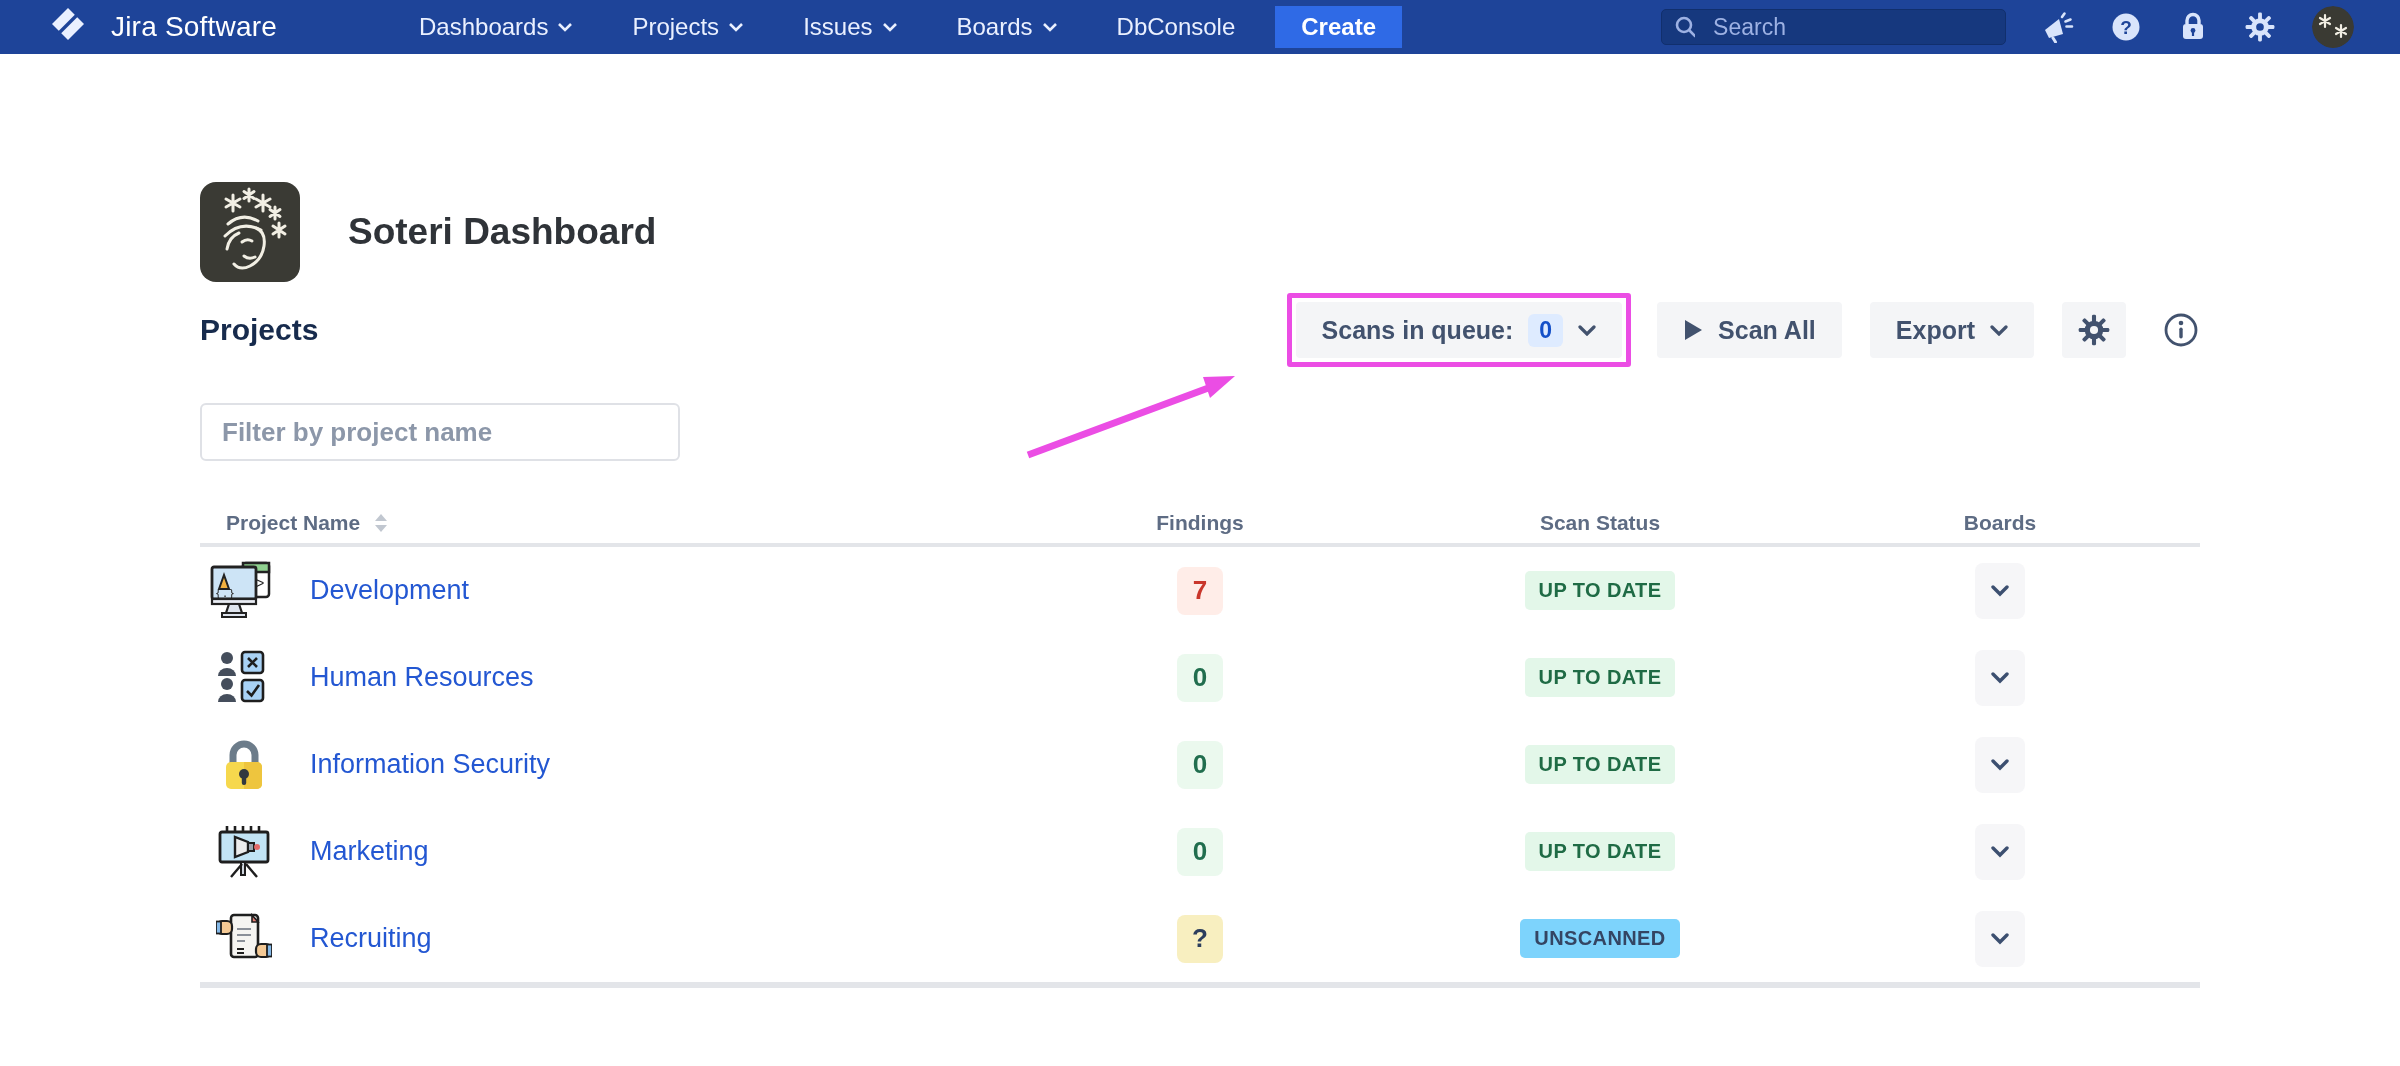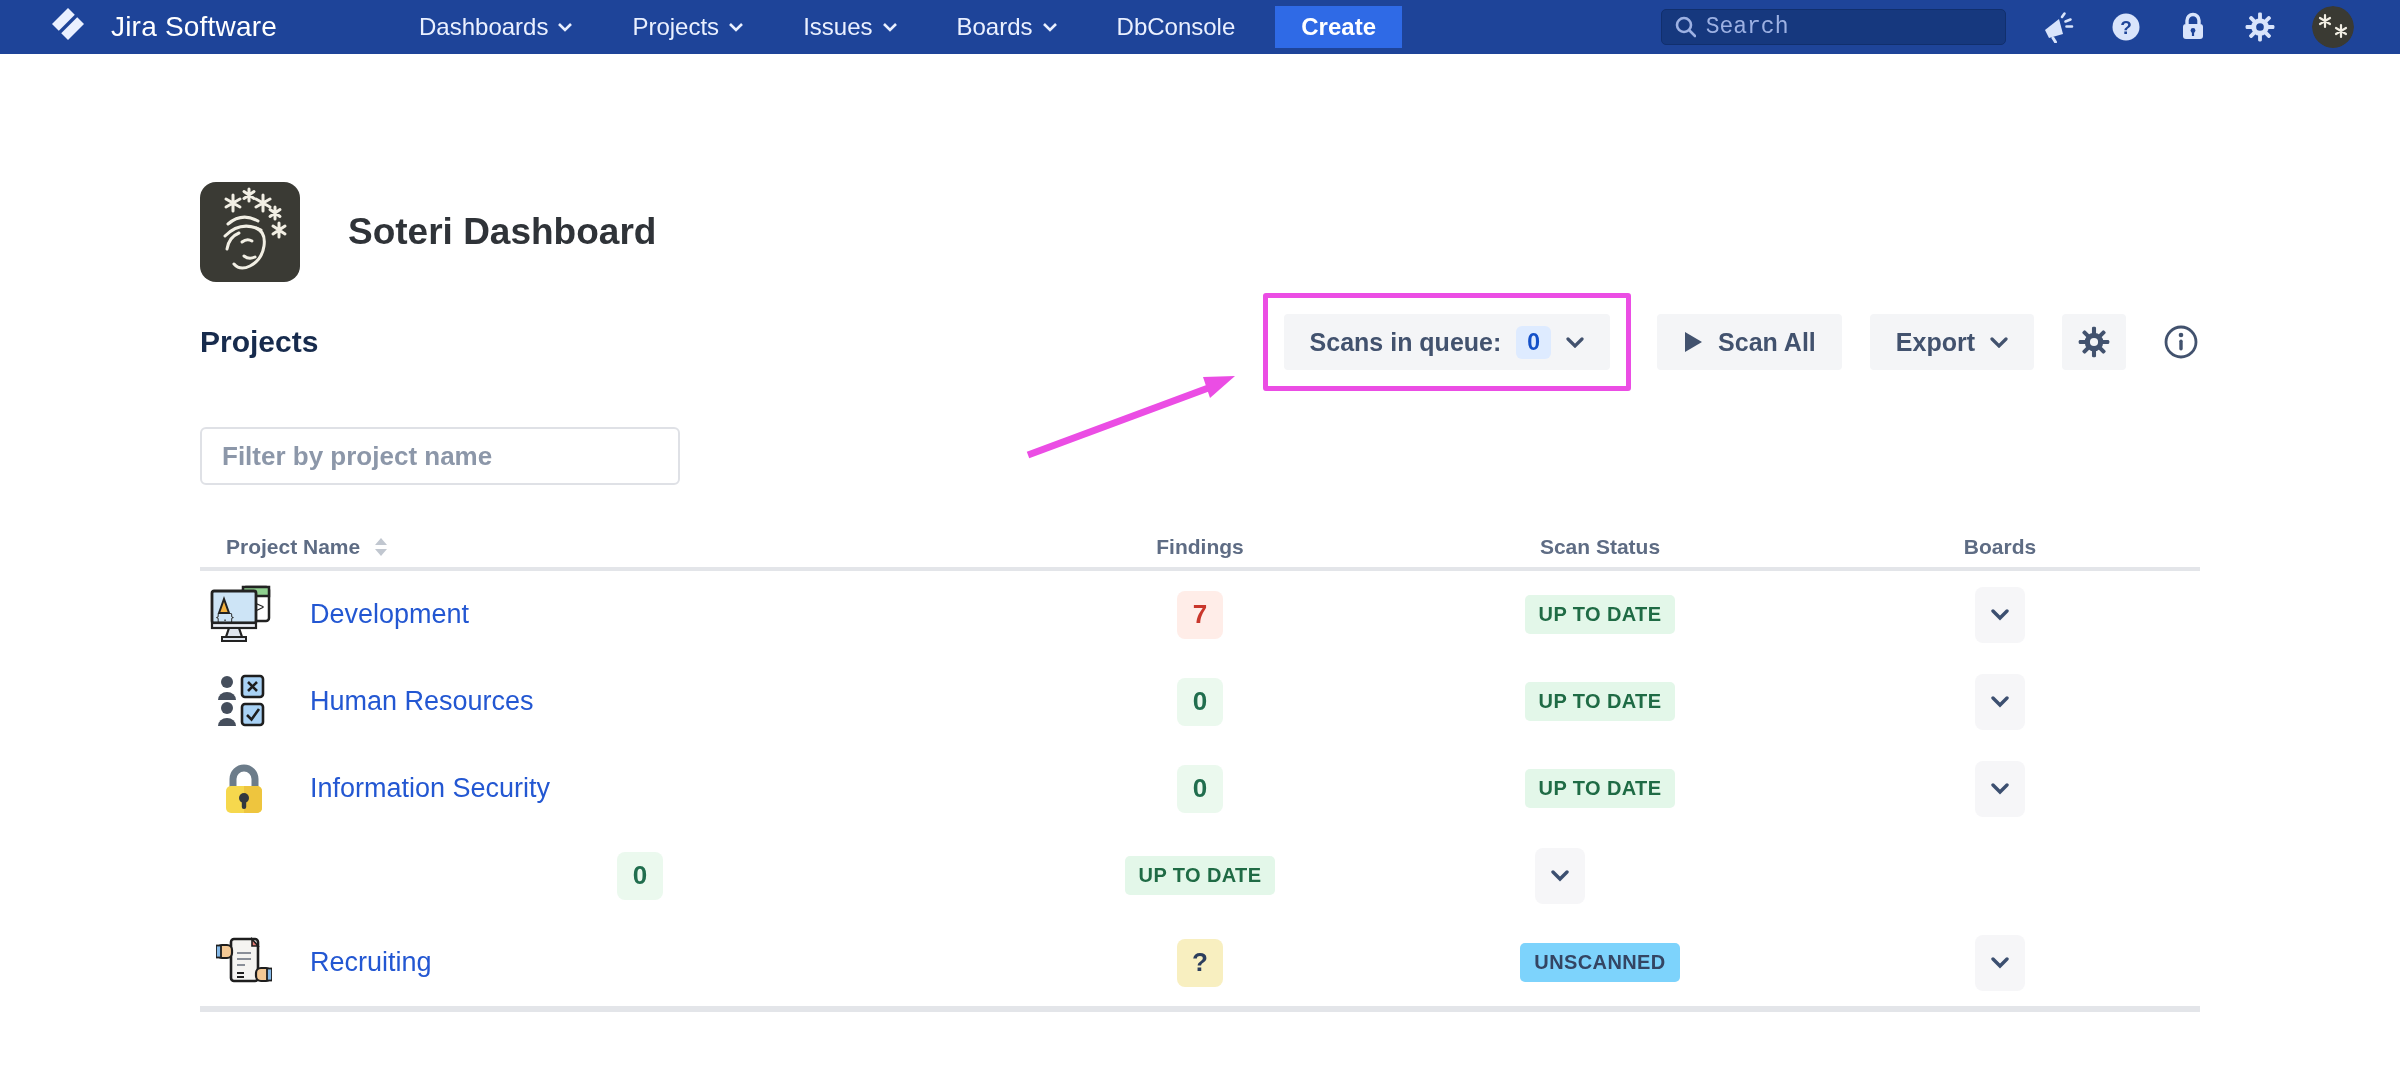--- a/index.html
+++ b/index.html
@@ -6,34 +6,34 @@
   html,body { width:2400px; height:1066px; background:#fff; font-family:"Liberation Sans", sans-serif; overflow:hidden; }
 
   
   .navbar { height:54px; background:#1e4499; display:flex; align-items:center; padding:0 46px 0 50px; }
   .brand { display:flex; align-items:center; gap:25px; color:#fff; font-size:28px; font-weight:500; letter-spacing:.2px; }
   .nav-items { display:flex; align-items:center; margin-left:142px; gap:60px; }
   .nav-item { display:flex; align-items:center; gap:10px; color:#eaf0ff; font-size:24px; cursor:pointer; }
   .create-btn { margin-left:40px; background:#2f6ae6; color:#fff; font-size:24px; font-weight:600; padding:7px 26px; border-radius:0; border:none; cursor:pointer; }
   .nav-right { margin-left:auto; display:flex; align-items:center; gap:36px; }
   .search-box { width:345px; height:36px; background:#16387e; border:1px solid #112f6d; border-radius:5px; display:flex; align-items:center; padding:0 12px; gap:10px; }
-  .search-box input { background:transparent; border:none; outline:none; color:#eab308; font-size:23px; width:100%; font-family:Liberation Mono, monospace; }
+  .search-box input { background:transparent; border:none; outline:none; color:#eab308; font-size:23px; width:100%; font-family:Liberation Sans, sans-serif;margin-left:8px; }
   .search-box input::placeholder { color:#9db1e3; }
   .nav-icon { display:flex; align-items:center; justify-content:center; cursor:pointer; }
   .avatar { width:42px; height:42px; border-radius:50%; overflow:hidden; cursor:pointer; }
 
   
   .content { padding:0 200px; position:relative; }
   .app-header { margin-top:128px; display:flex; align-items:center; gap:20px; }
   .app-logo { width:100px; height:100px; background:#3a3a34; border-radius:16px; display:flex; align-items:center; justify-content:center; }
   .page-title { font-size:37px; font-weight:700; color:#2f3338;margin-left:28px; }
 
   .toolbar-row { margin-top:11px; display:flex; align-items:center; }
   .section-heading { font-size:30px; font-weight:700; color:#172B4D; margin-right:auto; }
-  .queue-highlight { border:5px solid #EB4DE4; border-radius:3px; padding:16px; display:flex; }
+  .queue-highlight { border:5px solid #EB4DE4; border-radius:3px; padding:4px; display:flex; }
   .btn { height:56px; background:#F4F5F7; border:none; border-radius:4px; display:flex; align-items:center; gap:15px; padding:0 26px; font-size:25px; font-weight:700; color:#42526E; cursor:pointer; font-family:"Liberation Sans", sans-serif; }
   .queue-chip { background:#DEEBFF; color:#1450C8; border-radius:6px; padding:3px 11px; font-size:23px; font-weight:700; }
   .toolbar-group { display:flex; align-items:flex-end; gap:28px; margin-left:26px; }
   .icon-btn { width:64px; padding:0; justify-content:center; }
   .info-btn { background:transparent; padding:0 0 0 8px; }
 
   .filter-wrap { margin-top:36px; }
   .filter-input { width:480px; height:58px; border:2px solid #DFE1E6; border-radius:6px; padding:0 20px; font-size:26px; color:#172B4D; outline:none; background:#fff; font-family:"Liberation Sans", sans-serif;font-weight:bold; }
   .filter-input::placeholder { color:#8C97A9; }
 
@@ -346,20 +346,34 @@
         <div class="c-center c-actions">
           <button class="action-btn">
             <svg width="18" height="12">
                 <polyline points="2,2 9,9 16,2" fill="none" stroke="#3C4F70" stroke-width="3.4" stroke-linecap="round"></polyline>
               </svg>
           </button>
         </div>
       </div>
 
       <div class="t-row">
+        <div class="name-cell">
+          <span class="icon-box">
+            <svg width="58" height="56" viewBox="0 0 58 56">
+              <path d="M12 2 v6 M20 2 v6 M28 2 v6 M36 2 v6 M44 2 v6" stroke="#1e1e1e" stroke-width="2.6"></path>
+              <rect x="5" y="8" width="48" height="30" rx="2" fill="#c2e4f5" stroke="#1e1e1e" stroke-width="2.8"></rect>
+              <polygon points="20,13 20,33 33,28 33,18" fill="#ececec" stroke="#1e1e1e" stroke-width="2.4"></polygon>
+              <rect x="33" y="19" width="6" height="8" fill="#9aa3ad" stroke="#1e1e1e" stroke-width="2"></rect>
+              <circle cx="42" cy="23" r="3" fill="#e36a6a"></circle>
+              <rect x="26" y="38" width="4" height="13" fill="#cfd6de" stroke="#1e1e1e" stroke-width="2"></rect>
+              <path d="M16 53 L27 40 M42 53 L31 40" stroke="#1e1e1e" stroke-width="2.4"></path>
+            </svg>
+          </span>
+          <a class="project-link">Marketing</a>
+        </div>
         <div class="c-center">
             <span class="findings-badge success">0</span>
           </div>
         <div class="c-center">
             <span class="status-badge success">UP TO DATE</span>
           </div>
         <div class="c-center c-actions">
           <button class="action-btn">
             <svg width="18" height="12">
                 <polyline points="2,2 9,9 16,2" fill="none" stroke="#3C4F70" stroke-width="3.4" stroke-linecap="round"></polyline>

